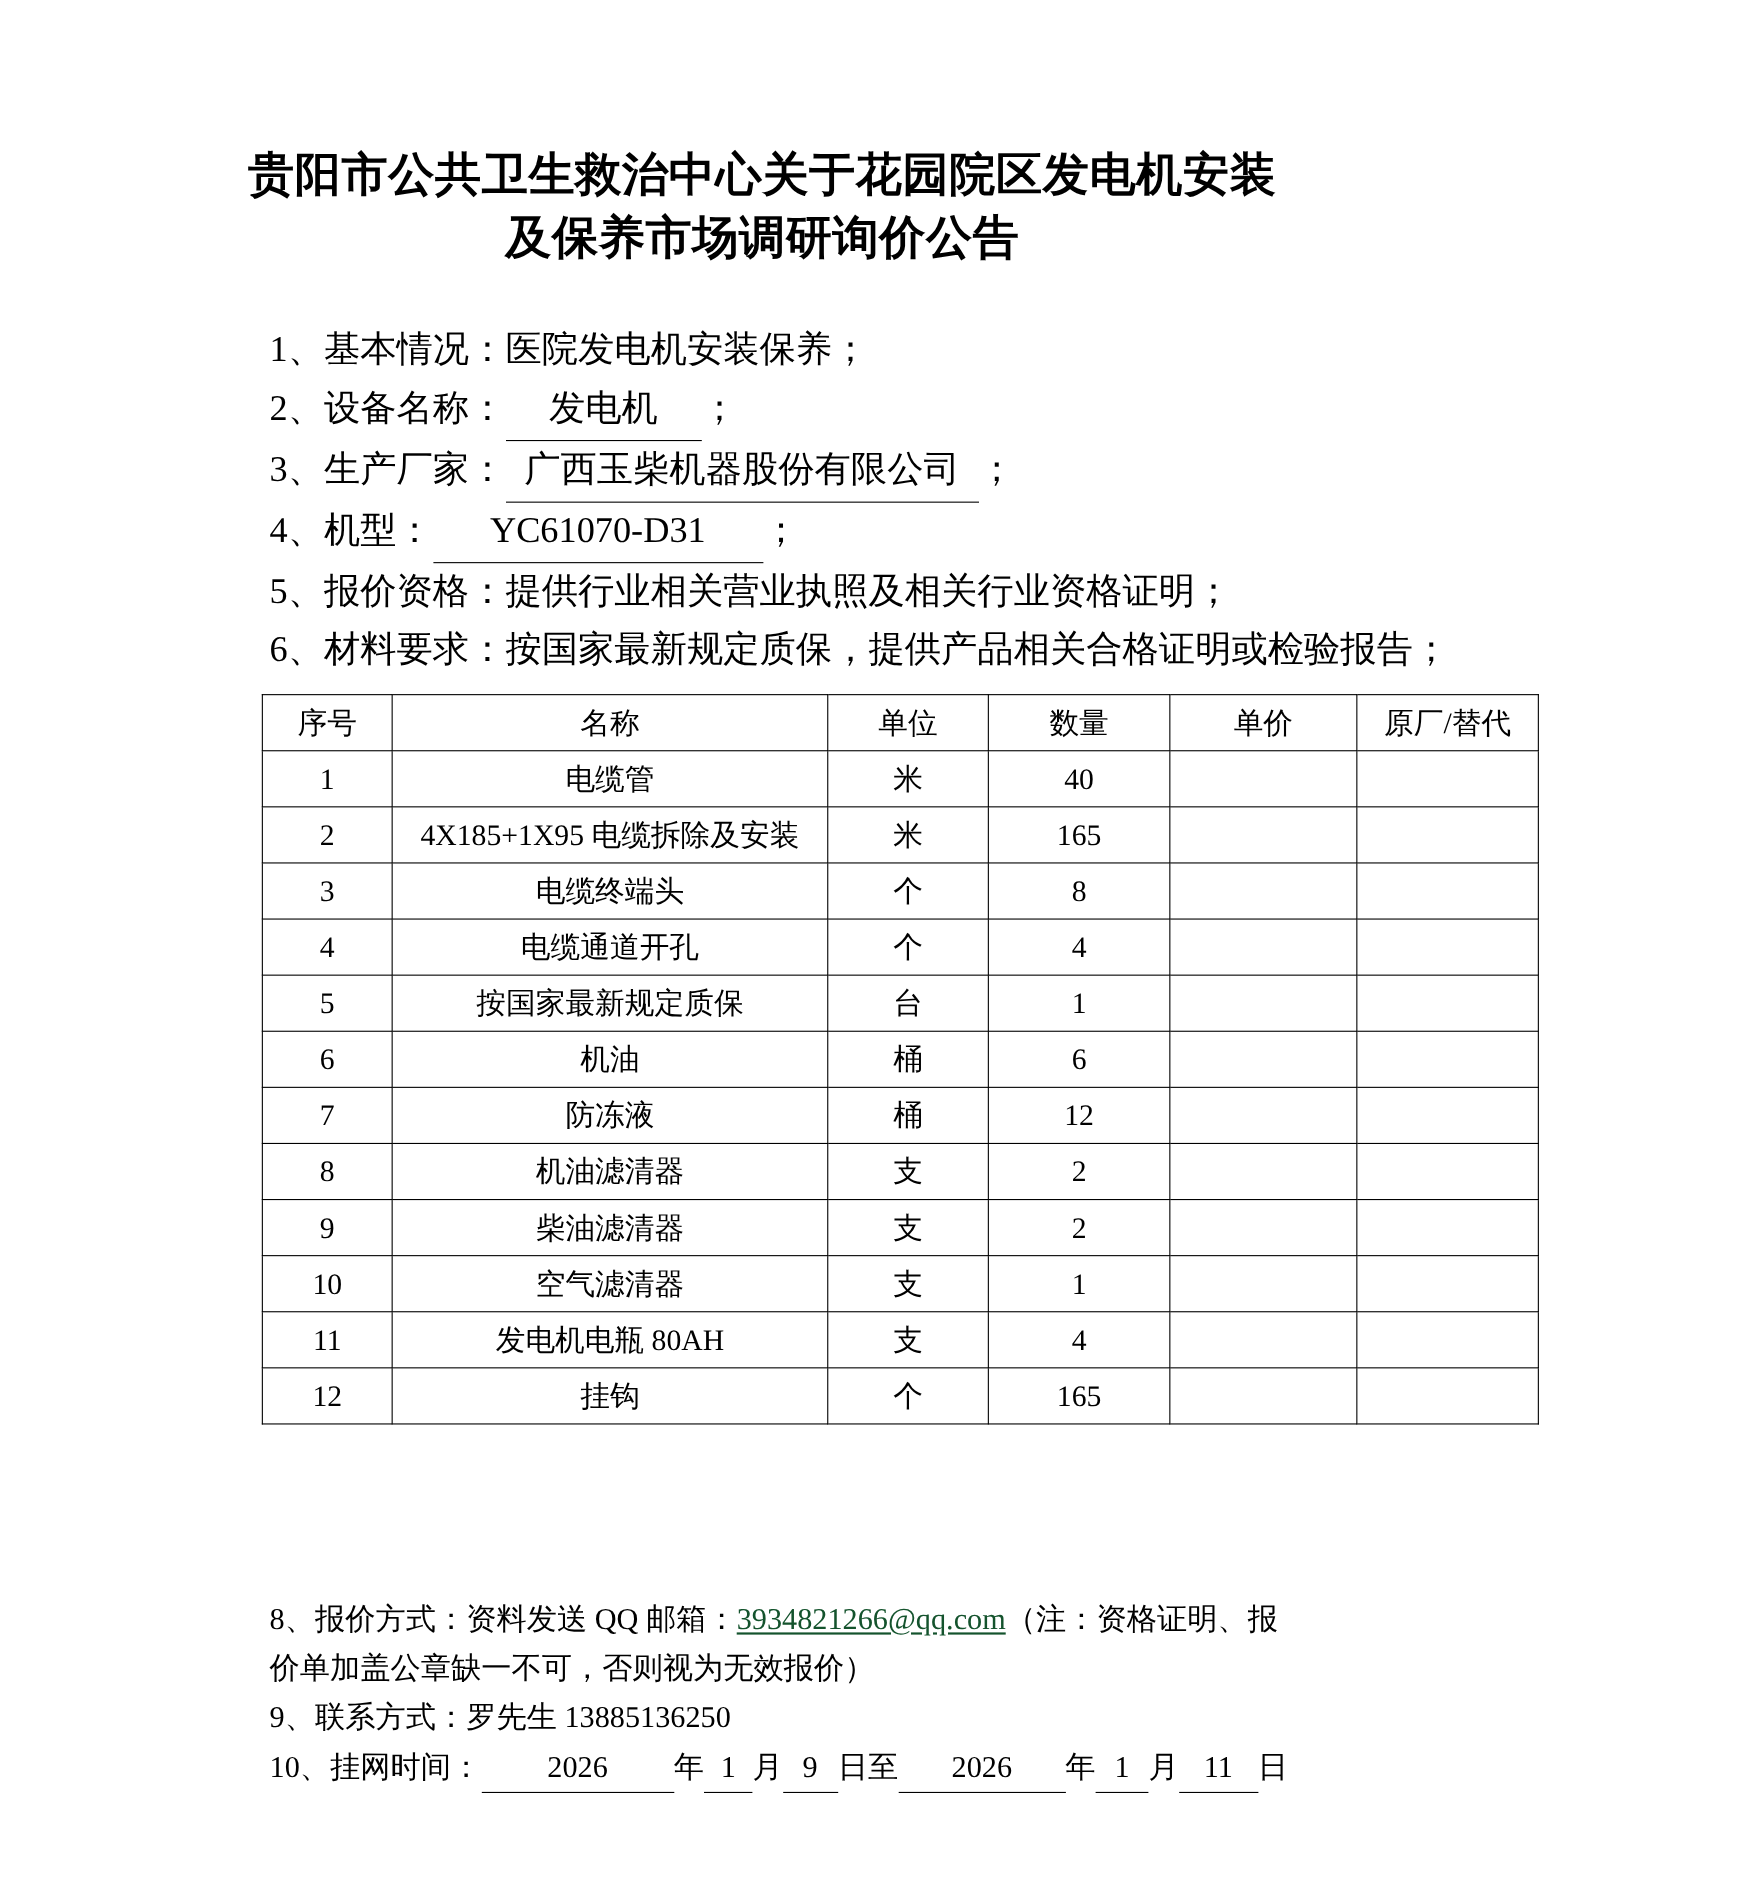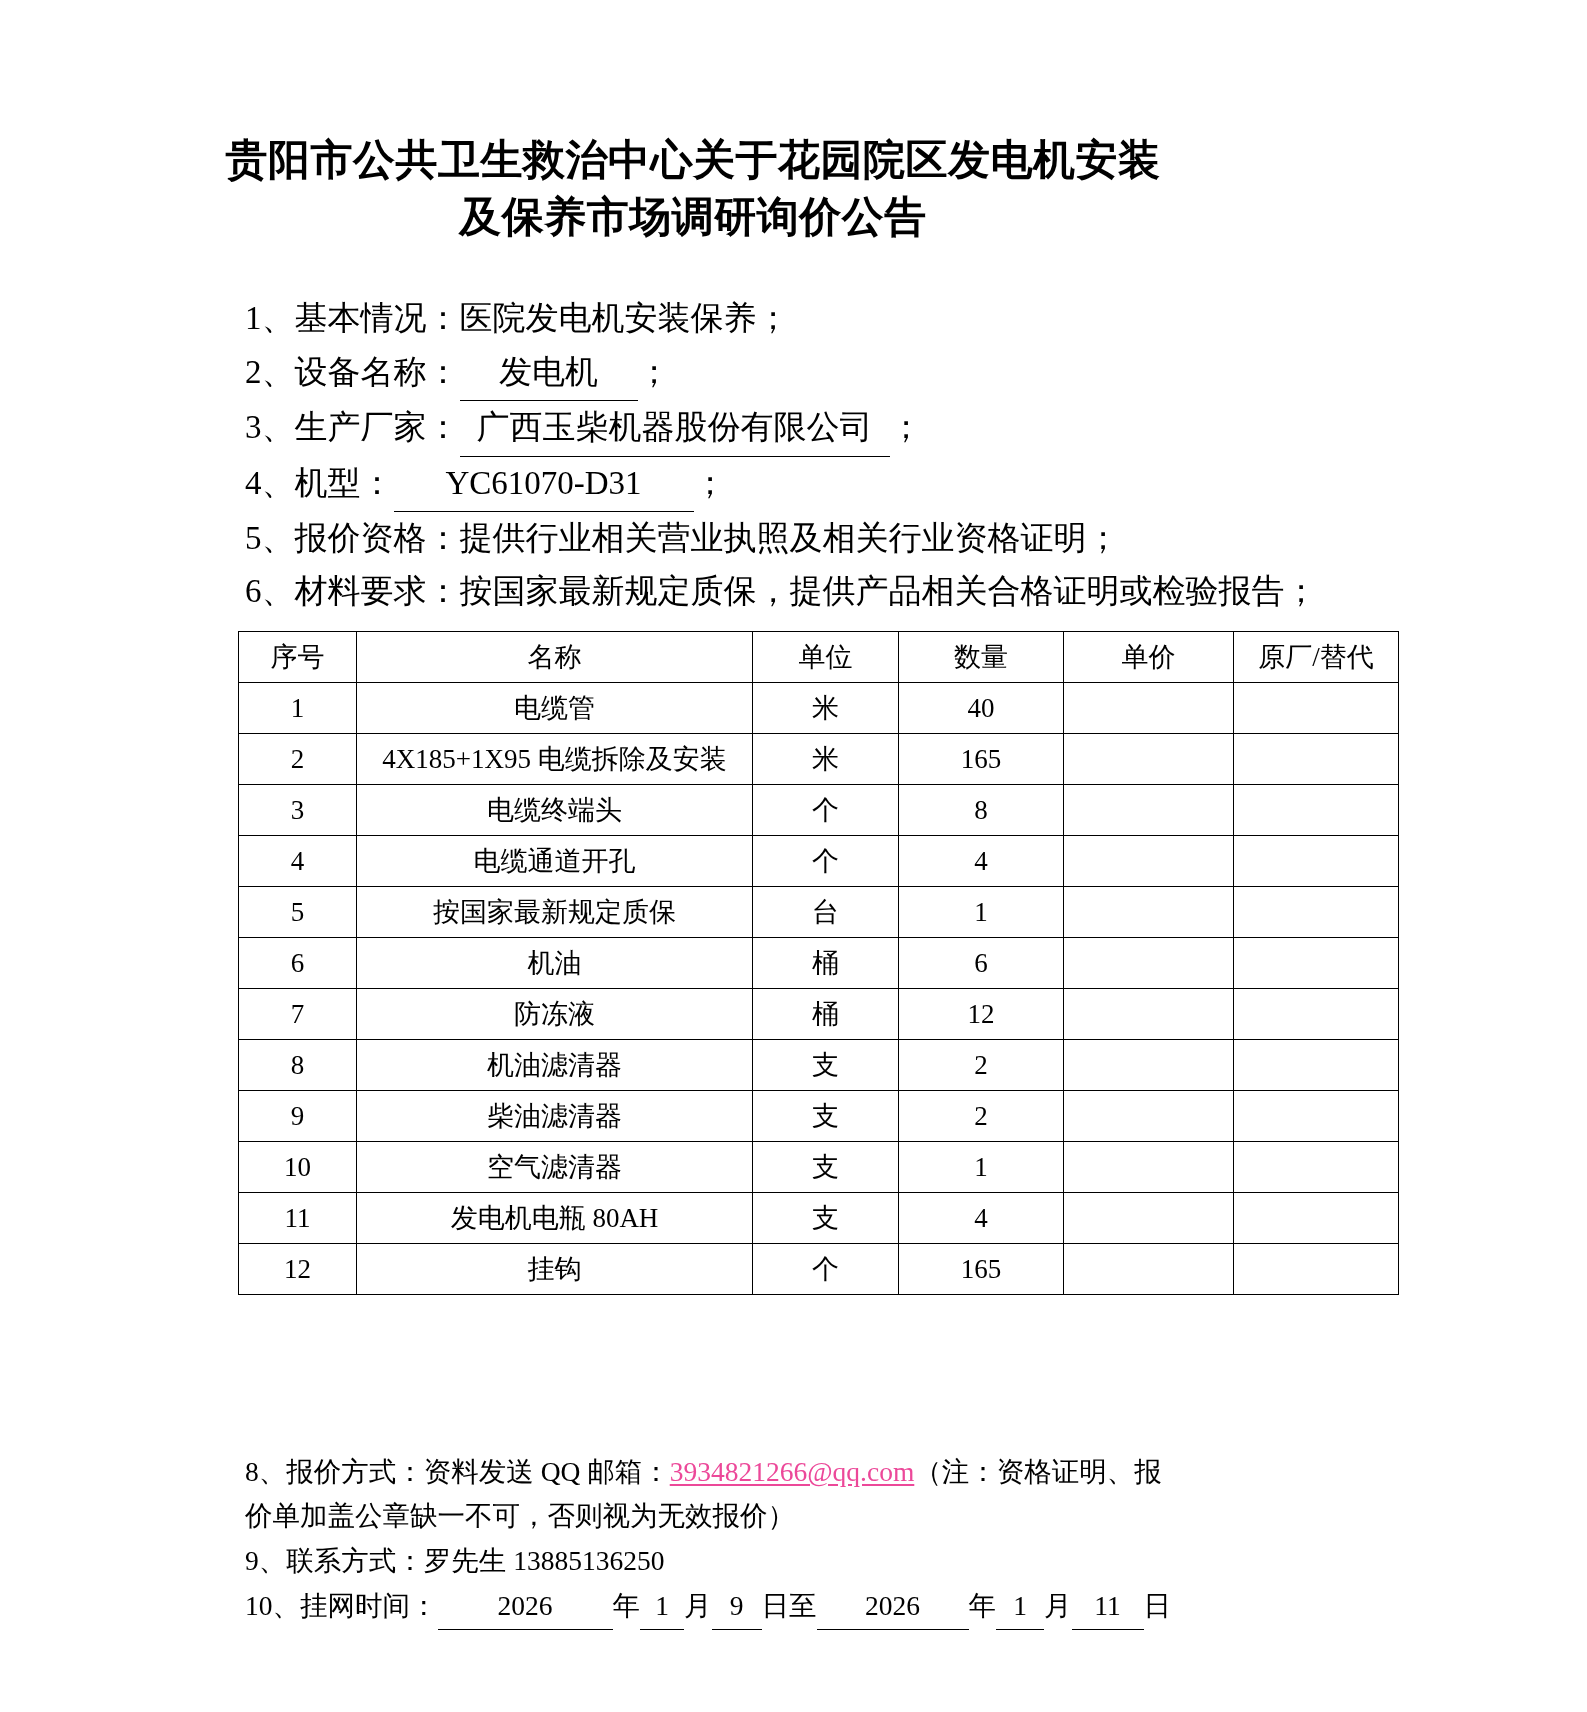--- a/index.html
+++ b/index.html
@@ -99,21 +99,21 @@
   
   .footer-block {
     margin-top: 155px;
     padding-left: 245px;
     padding-right: 200px;
     font-size: 27.5px;
     line-height: 1.62;
   }
   .footer-block p { margin: 0; padding: 0; }
   .email-link {
-    color: #ec4899;
+    color: #14532d;
     text-decoration: underline;
     text-underline-offset: 3px;
   }
 
   .date-line { white-space: nowrap; }
   .date-fill {
     display: inline-block;
     border-bottom: 1.6px solid #000;
     text-align: center;
     padding: 0 3px 1px 3px;

